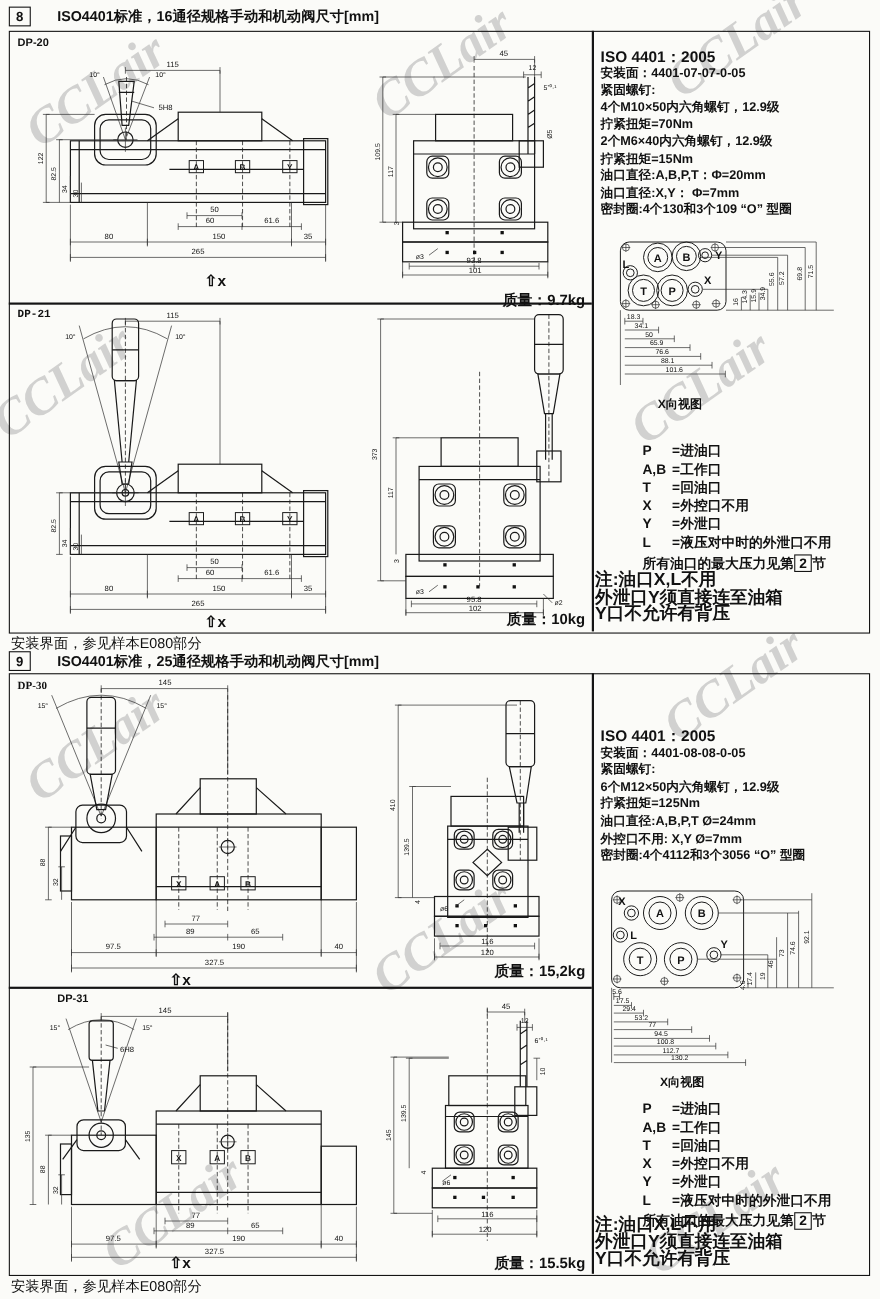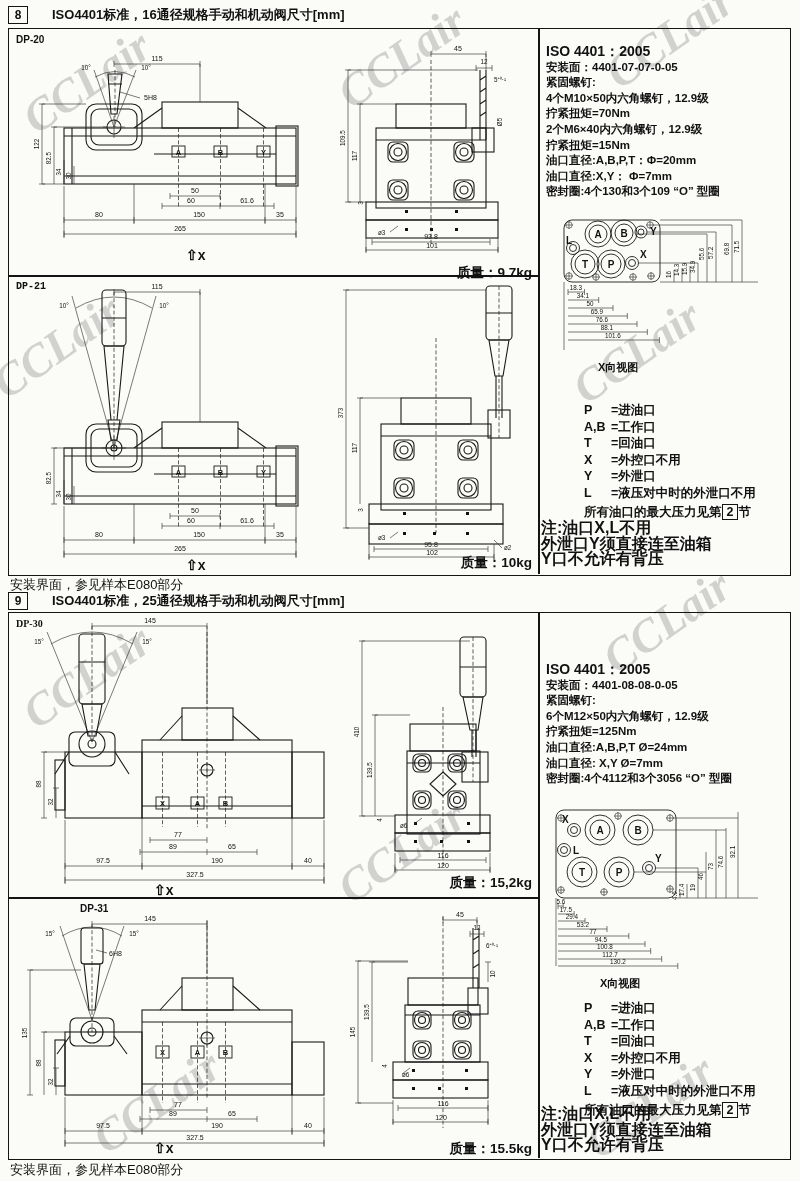--- a/index.html
+++ b/index.html
@@ -393,21 +393,21 @@
 <div class="abs hdr" style="left:8px;top:592px;">
   <div class="hdr-num">9</div>
   <div class="hdr-title">ISO4401标准，25通径规格手动和机动阀尺寸[mm]</div>
 </div>
 
 <div class="abs frame" style="left:8px;top:612px;width:781px;height:546px;"></div>
 <div class="abs vline" style="left:538px;top:612px;height:546px;"></div>
 <div class="abs hline" style="left:8px;top:897px;width:530px;"></div>
 
 <div class="abs dp-label" style="left:16px;top:618px;font-family:Liberation Serif, serif;">DP-30</div>
-<div class="abs dp-label" style="left:32px;top:903px;padding-left:48px;">DP-31</div>
+<div class="abs dp-label" style="left:4px;top:903px;padding-left:48px;">DP-31</div>
 
 <svg class="draw" style="left:10px;top:612px;" width="335" height="284" viewBox="0 0 335 284">
   <g class="d">
     <path d="M82 130 L37 20 M82 130 L127 20 M41 32 Q82 8 123 32"></path>
     <path d="M82 14 H197 M82 11 V17 M197 11 V17 M197 14 V92"></path>
   </g>
   <g class="s">
     <rect x="69" y="22" width="26" height="70" rx="4"></rect>
     <path d="M69 50 H95 M72 92 L92 92 L86 124 L78 124 Z"></path>
   </g>
@@ -623,21 +623,21 @@
 </svg>
 <div class="abs mass" style="left:392px;top:1140px;z-index:2;"><span>质量：</span><span>15.5kg</span></div>
 
 <div class="abs" style="left:546px;top:662px;z-index:2;">
   <div class="info-line info-first">ISO 4401：2005</div>
   <div class="info-line">安装面：4401-08-08-0-05</div>
   <div class="info-line">紧固螺钉:</div>
   <div class="info-line">6个M12×50内六角螺钉，12.9级</div>
   <div class="info-line">拧紧扭矩=125Nm</div>
   <div class="info-line">油口直径:A,B,P,T Ø=24mm</div>
-  <div class="info-line">油口直径: X,Y Ø=7mm</div>
+  <div class="info-line">外控口不用: X,Y Ø=7mm</div>
   <div class="info-line">密封圈:4个4112和3个3056 “O” 型圈</div>
 </div>
 
 <svg class="draw" style="left:548px;top:792px;" width="248" height="176" viewBox="0 0 248 176">
   <g class="s2">
     <rect x="8" y="18" width="120" height="88" rx="8"></rect>
     <circle cx="26" cy="38" r="6.5"></circle>
       <circle cx="26" cy="38" r="3.5"></circle>
     <circle cx="52" cy="38" r="15"></circle>
       <circle cx="52" cy="38" r="10"></circle>

